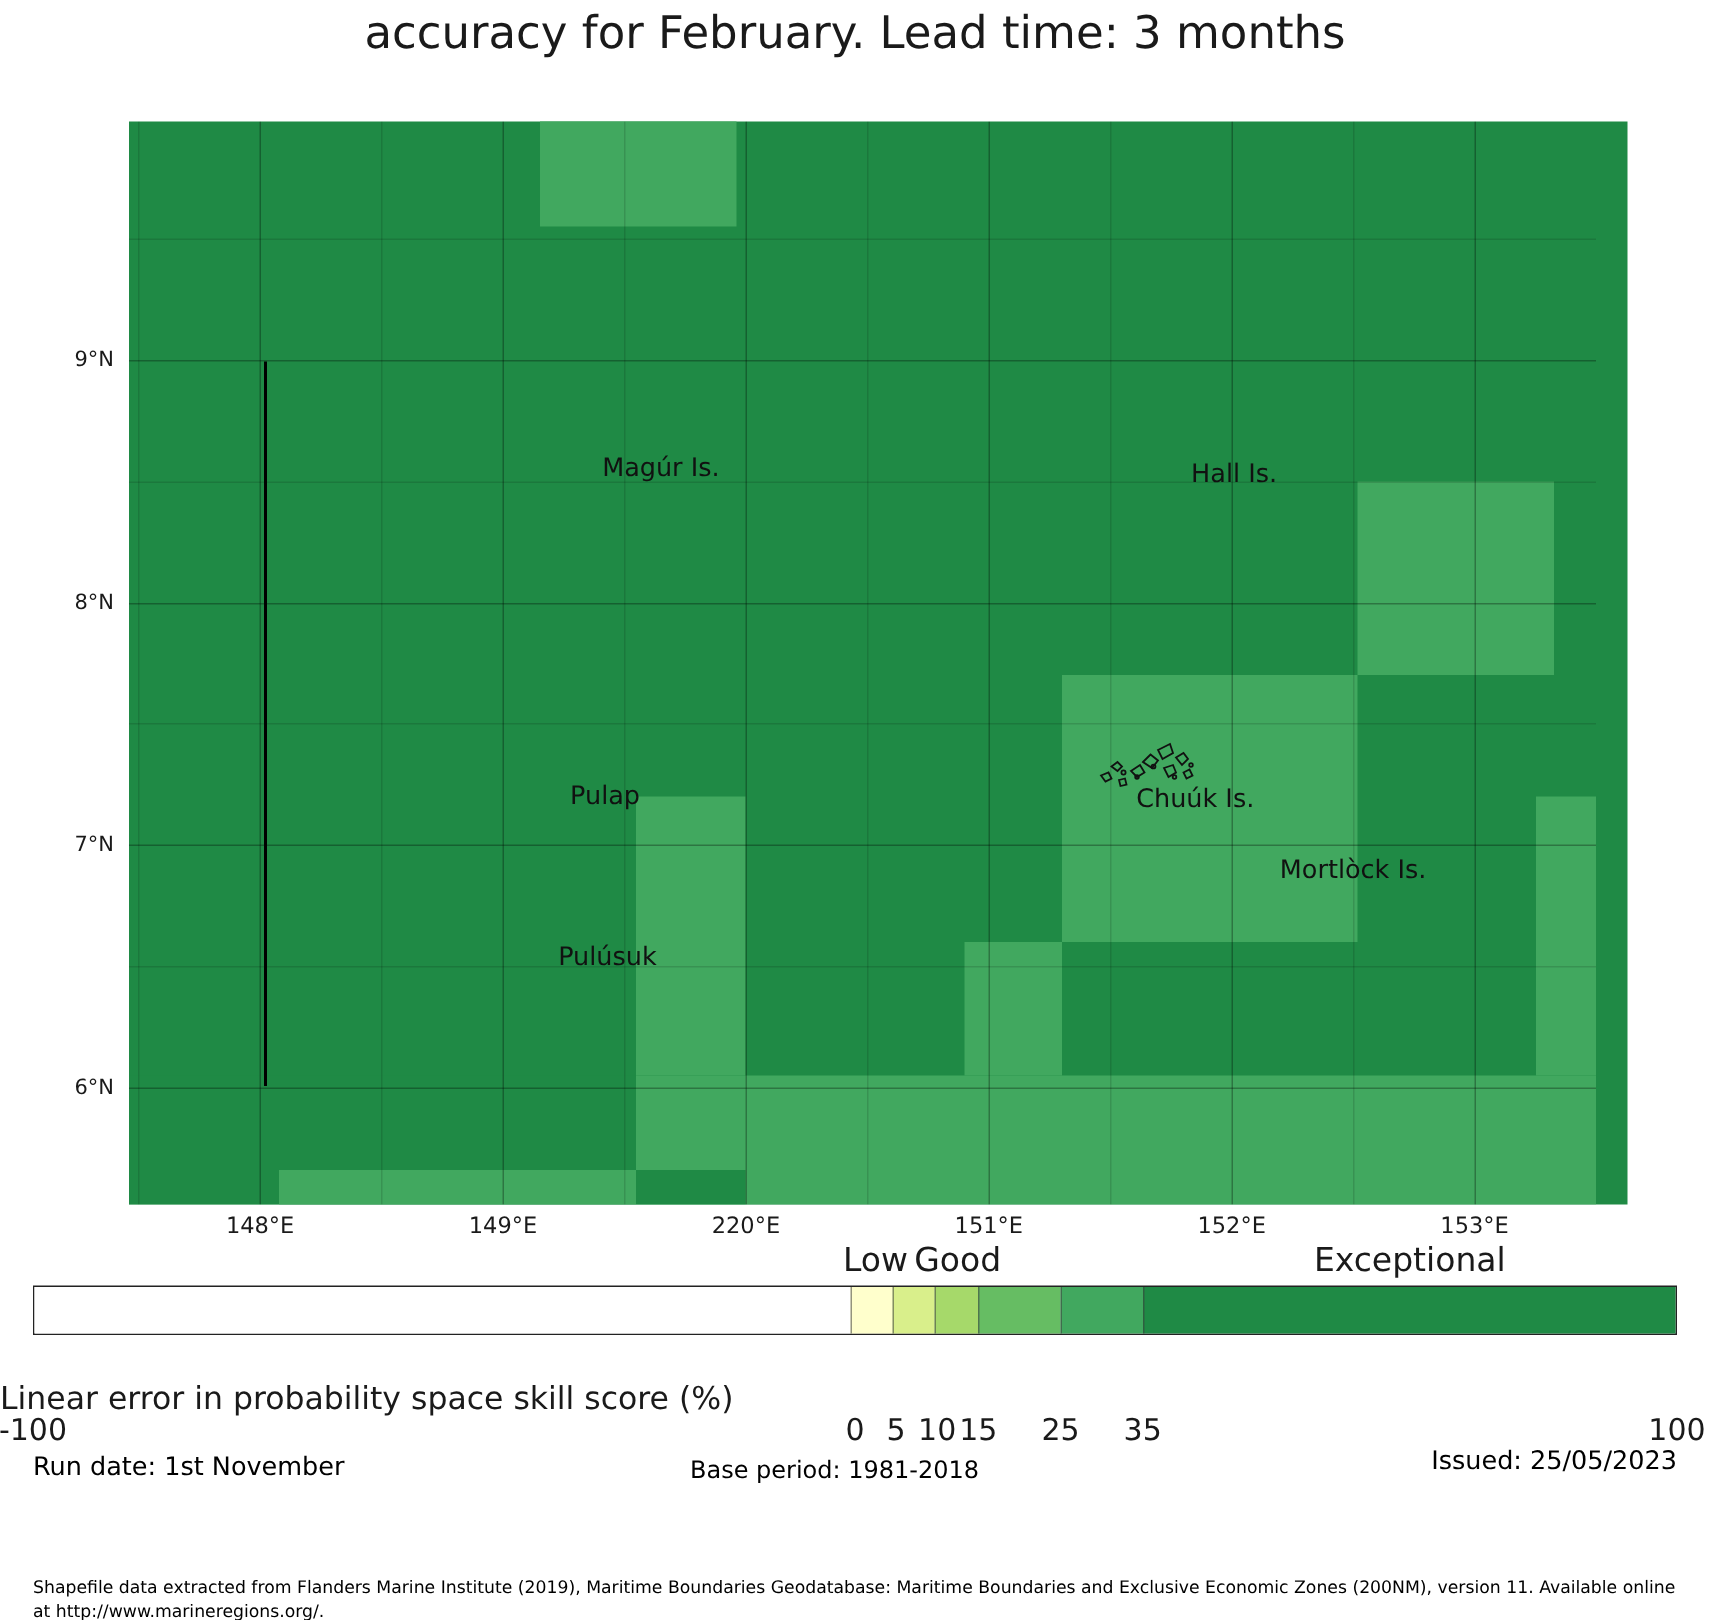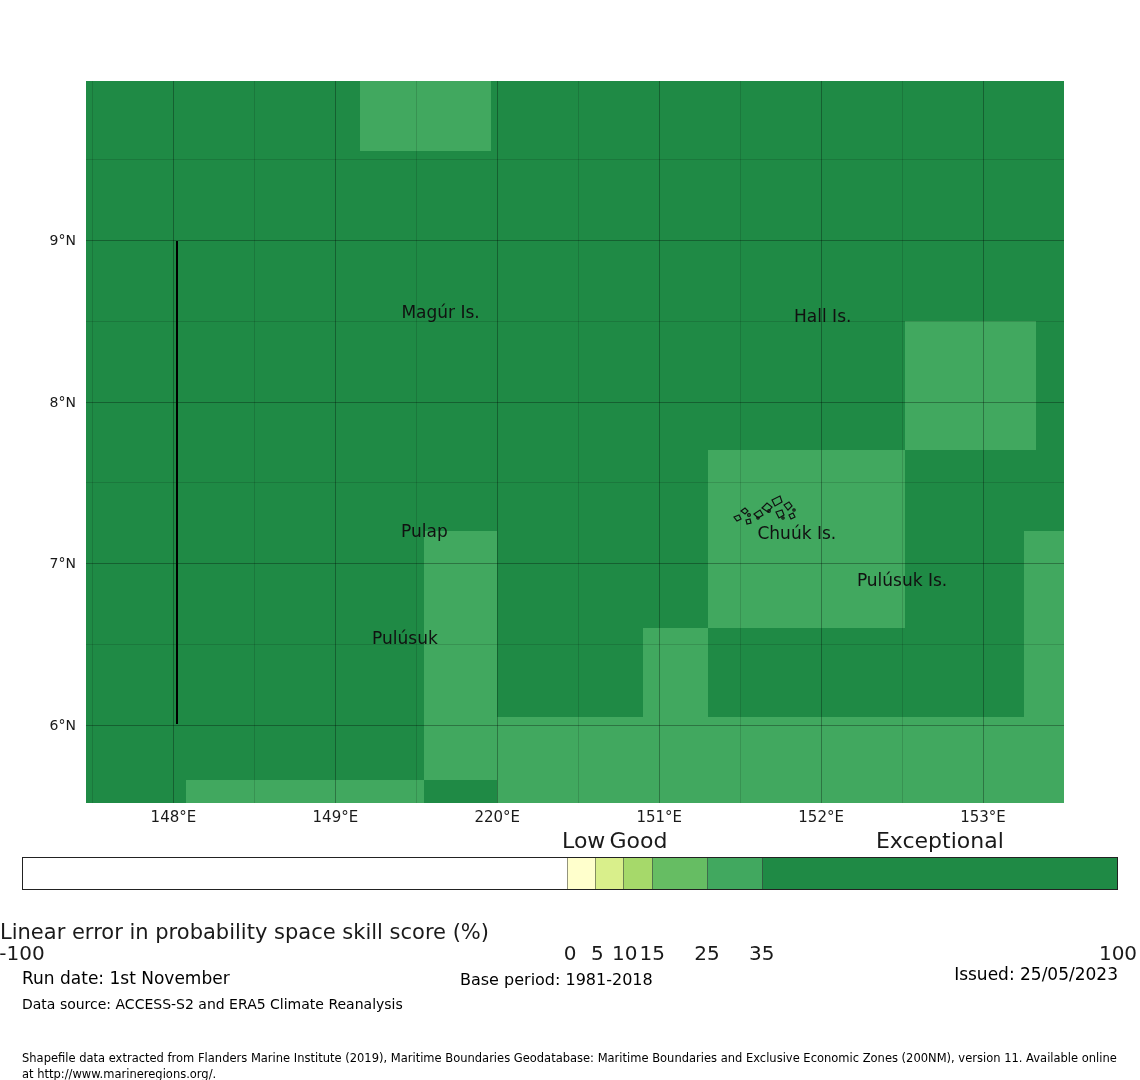--- a/index.html
+++ b/index.html
@@ -14,21 +14,21 @@
   
   #title{
     position:absolute;left:0;top:4px;width:1140px;
     text-align:center;font-size:30px;line-height:38px;
     color:#1a1a1a;font-weight:400;
   }
   #title .tline{display:block;}
   
   #plot{
     position:absolute;left:86px;top:81px;width:978px;height:722px;
-    overflow:hidden;background:#228b45;
+    overflow:hidden;background:#228b45;padding-left:21px;
   }
   .cell{position:absolute;}
   
   .gl-h{position:absolute;left:0;width:978px;height:1px;background:rgba(0,0,0,0.30);}
   .gl-v{position:absolute;top:0;height:722px;width:1px;background:rgba(0,0,0,0.30);}
   .gl-minor-h{position:absolute;left:0;width:978px;height:1px;background:rgba(0,0,0,0.13);}
   .gl-minor-v{position:absolute;top:0;height:722px;width:1px;background:rgba(0,0,0,0.13);}
   .coast{position:absolute;top:0;width:2px;height:722px;background:#000000;}
   
   .maplabel{
@@ -57,20 +57,21 @@
   .f-base{position:absolute;left:460px;top:2px;font-size:16px;}
   .f-issued{position:absolute;right:22px;top:-4px;font-size:17px;}
   .f-src{position:absolute;left:22px;top:28px;font-size:14px;}
   .f-copy{position:absolute;left:22px;top:51px;font-size:13px;}
   .f-shape{position:absolute;left:22px;top:82px;width:1100px;font-size:11.5px;line-height:16px;}
 </style>
 </head>
 <body>
 
 <div id="title">
+  <span class="tline">accuracy for February. Lead time: 3 months</span>
 </div>
 
 <div id="plot" style="background: rgb(31, 138, 69);">
   <div id="cells-layer">
       <div class="cell" style="left: 273.646px; top: -3.23767px; width: 131.156px; height: 72.8475px; background: rgb(65, 168, 95);"></div>
       <div class="cell" style="left: 819.318px; top: 239.587px; width: 131.156px; height: 129.507px; background: rgb(65, 168, 95);"></div>
       <div class="cell" style="left: 621.775px; top: 369.094px; width: 197.543px; height: 178.072px; background: rgb(65, 168, 95);"></div>
       <div class="cell" style="left: 557.007px; top: 547.166px; width: 64.7682px; height: 89.0359px; background: rgb(65, 168, 95);"></div>
       <div class="cell" style="left: 937.52px; top: 450.036px; width: 40.4801px; height: 186.166px; background: rgb(65, 168, 95);"></div>
       <div class="cell" style="left: 338.414px; top: 450.036px; width: 72.8642px; height: 186.166px; background: rgb(65, 168, 95);"></div>
@@ -116,24 +117,24 @@
       <circle cx="663" cy="434" r="1.4"></circle>
       <circle cx="672" cy="437" r="1.2"></circle>
       <circle cx="683" cy="430" r="1.3"></circle>
       <circle cx="697" cy="437" r="1.2"></circle>
       <circle cx="708" cy="429" r="1.2"></circle>
     </g>
   </svg>
   <div id="labels-layer">
       <div class="maplabel" style="left: 354.606px; top: 231.493px;">Magúr Is.</div>
       <div class="maplabel" style="left: 736.738px; top: 234.731px;">Hall Is.</div>
-      <div class="maplabel" style="left: 317.364px; top: 450.036px; margin-left: 21px;">Pulap</div>
+      <div class="maplabel" style="left: 317.364px; top: 450.036px;">Pulap</div>
       <div class="maplabel" style="left: 318.983px; top: 556.879px;">Pulúsuk</div>
       <div class="maplabel" style="left: 710.831px; top: 451.655px;">Chuúk Is.</div>
-      <div class="maplabel" style="left: 816.079px; top: 498.601px;">Pulúsuk Is.</div>
+      <div class="maplabel" style="left: 816.079px; top: 498.601px;">Mortlòck Is.</div>
     </div>
 </div>
 
 <div id="yticks">
     <div class="ytick" style="top: 239.646px; right: 1064px;">9°N</div>
     <div class="ytick" style="top: 401.529px; right: 1064px;">8°N</div>
     <div class="ytick" style="top: 563.413px; right: 1064px;">7°N</div>
     <div class="ytick" style="top: 725.296px; right: 1064px;">6°N</div>
   </div>
 <div id="xticks">
@@ -170,15 +171,14 @@
     <div class="cbtick" style="left: 1118px;">100</div>
   </div>
 <div id="cblabel">Linear error in probability space skill score (%)</div>
 
 <div id="footer">
   <div class="frow1">
     <div class="f-run">Run date: 1st November</div>
     <div class="f-base">Base period: 1981-2018</div>
     <div class="f-issued">Issued: 25/05/2023</div>
   </div>
-  <div class="f-src">Data source: ACCESS-S2 and ERA5 Climate Reanalysis</div>
   <div class="f-shape">Shapefile data extracted from Flanders Marine Institute (2019), Maritime Boundaries Geodatabase: Maritime Boundaries and Exclusive Economic Zones (200NM), version 11. Available online at http://www.marineregions.org/.</div>
 </div>
 
 </body></html>

